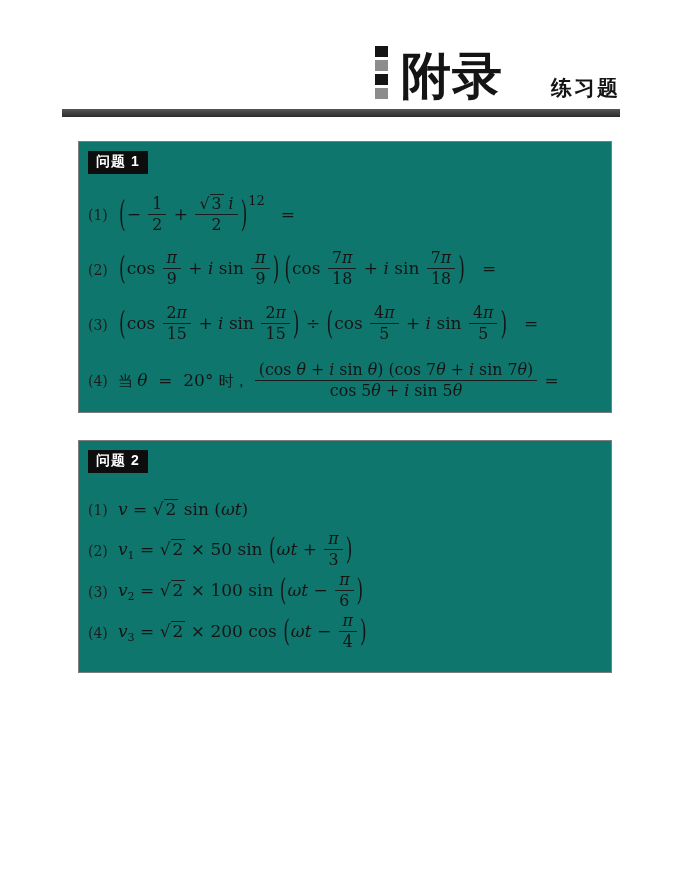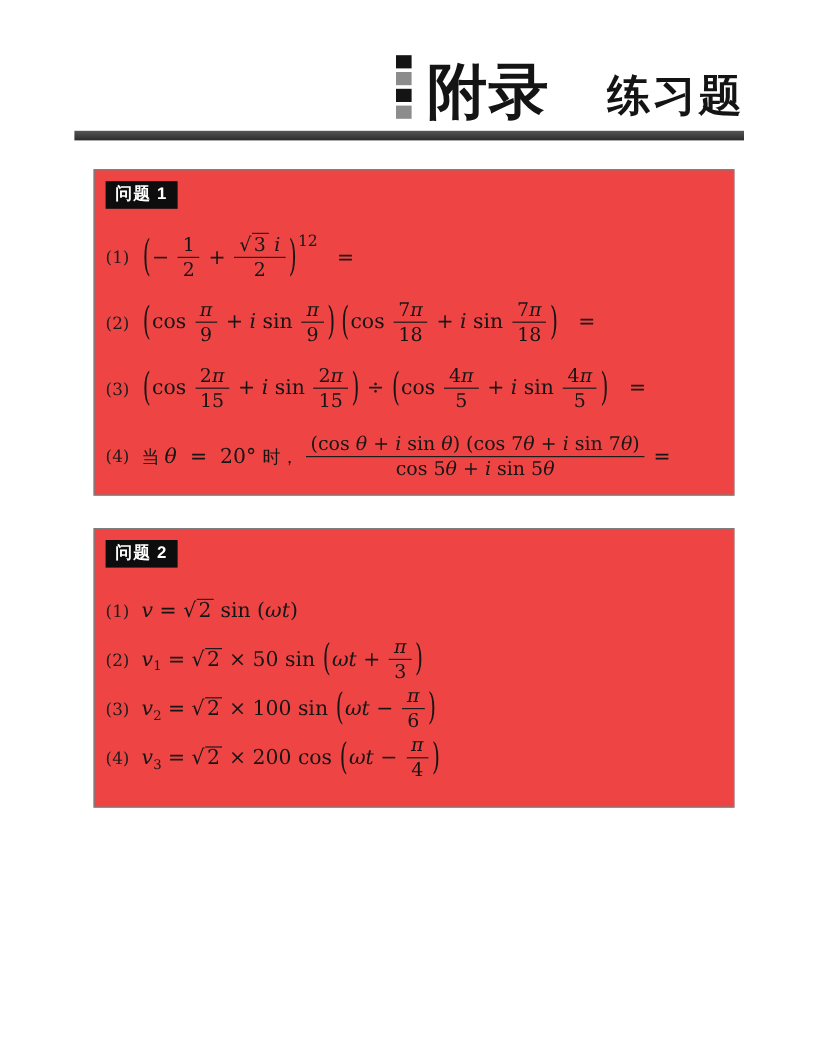--- a/index.html
+++ b/index.html
@@ -6,24 +6,24 @@
   body{
     width:679px;height:885px;background:#ffffff;position:relative;
     font-family:"Liberation Sans",sans-serif;color:#1a1a1a;overflow:hidden;
   }
   
   .header{position:absolute;left:62px;top:46px;width:558px;}
   .header-row{display:flex;align-items:flex-end;justify-content:flex-end;}
   .squares{display:flex;flex-direction:column;gap:3px;margin-right:13px;padding-bottom:3px;}
   .square{width:13px;height:11px;}
   .title{font-size:50px;font-weight:900;line-height:1.02;color:#141414;letter-spacing:1px;}
-  .subtitle{font-size:36px;font-weight:900;color:#141414;margin-left:48px;line-height:1;padding-bottom:4px;letter-spacing:2px;}
+  .subtitle{font-size:21px;font-weight:900;color:#141414;margin-left:48px;line-height:1;padding-bottom:4px;letter-spacing:2px;}
   .header-rule{margin-top:7px;height:8px;background:linear-gradient(180deg,#565656,#2c2c2c);}
   
-  .problem-box{position:absolute;left:78px;width:532px;border:1px solid #7d7d7d;background:#ef4444;}
+  .problem-box{position:absolute;left:78px;width:532px;border:1px solid #7d7d7d;background:#0f766e;}
   #p1{top:141px;height:270px;}
   #p2{top:440px;height:231px;}
   .box-head{display:flex;align-items:flex-start;padding:9px 10px 0 9px;}
   .badge{background:#0d0d0d;color:#ffffff;font-size:14px;font-weight:700;padding:2px 8px 3px 8px;white-space:nowrap;letter-spacing:1px;flex:none;}
   .intro{font-size:15px;font-weight:700;color:#1a1a1a;margin-left:11px;line-height:20px;letter-spacing:0.3px;margin-top:1px;}
   .intro sup{font-size:10px;font-family:"DejaVu Serif",serif;font-style:italic;font-weight:400;}
   
   .items{padding-left:9px;}
   #p1 .items{margin-top:13px;}
   #p2 .items{margin-top:16px;}

